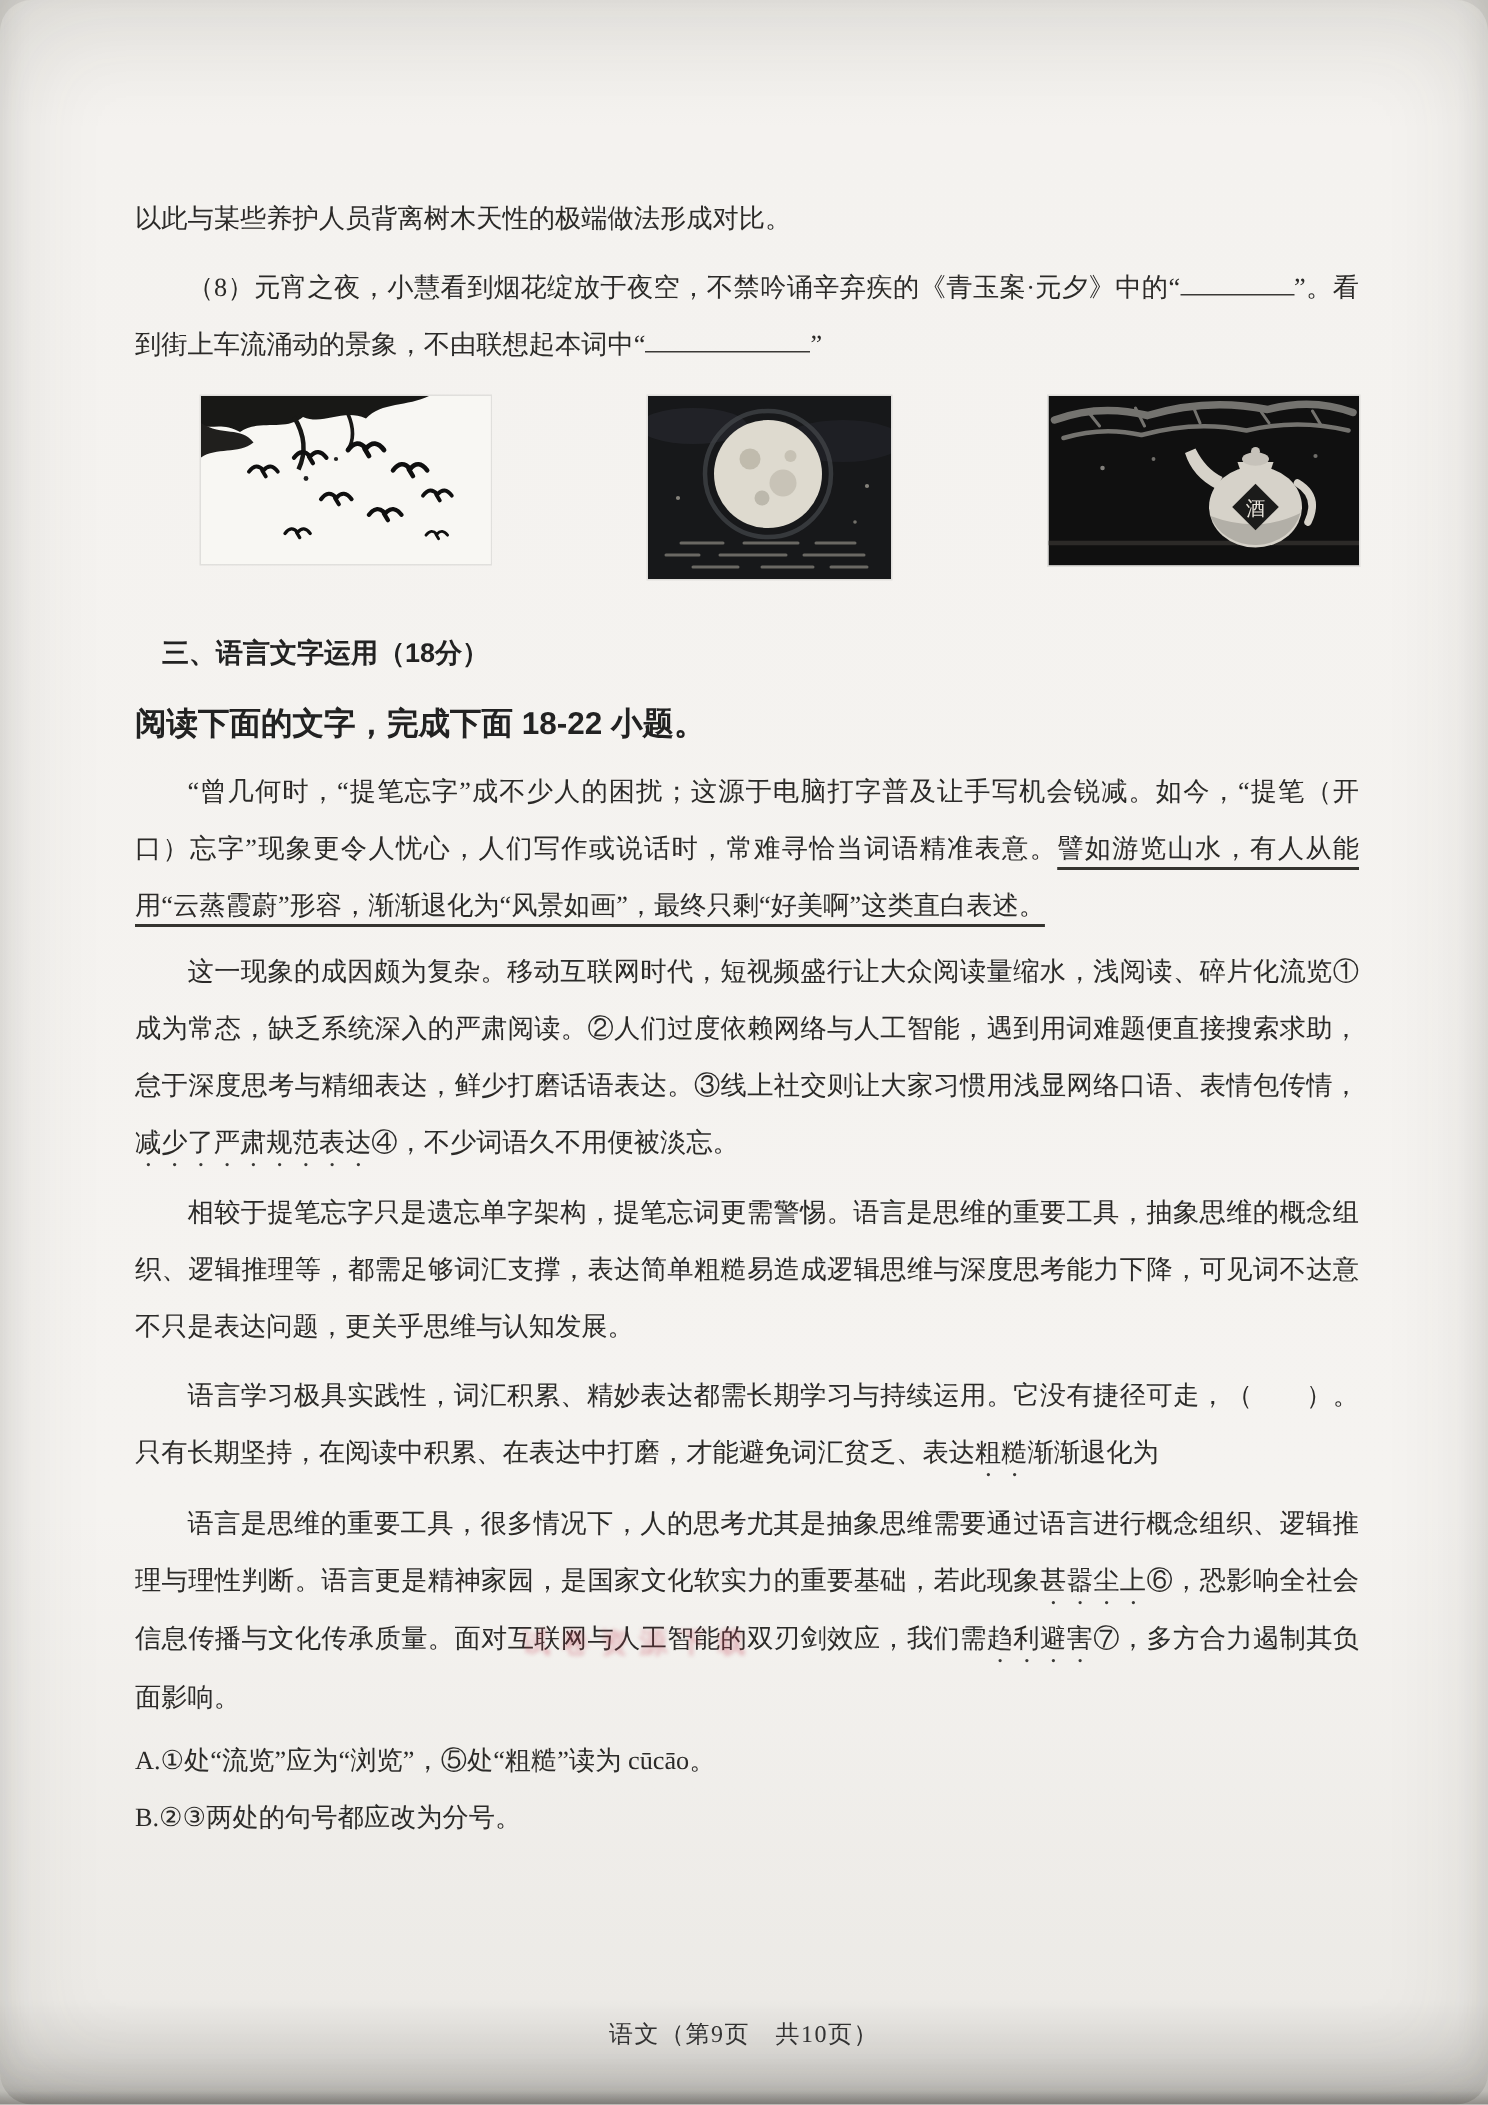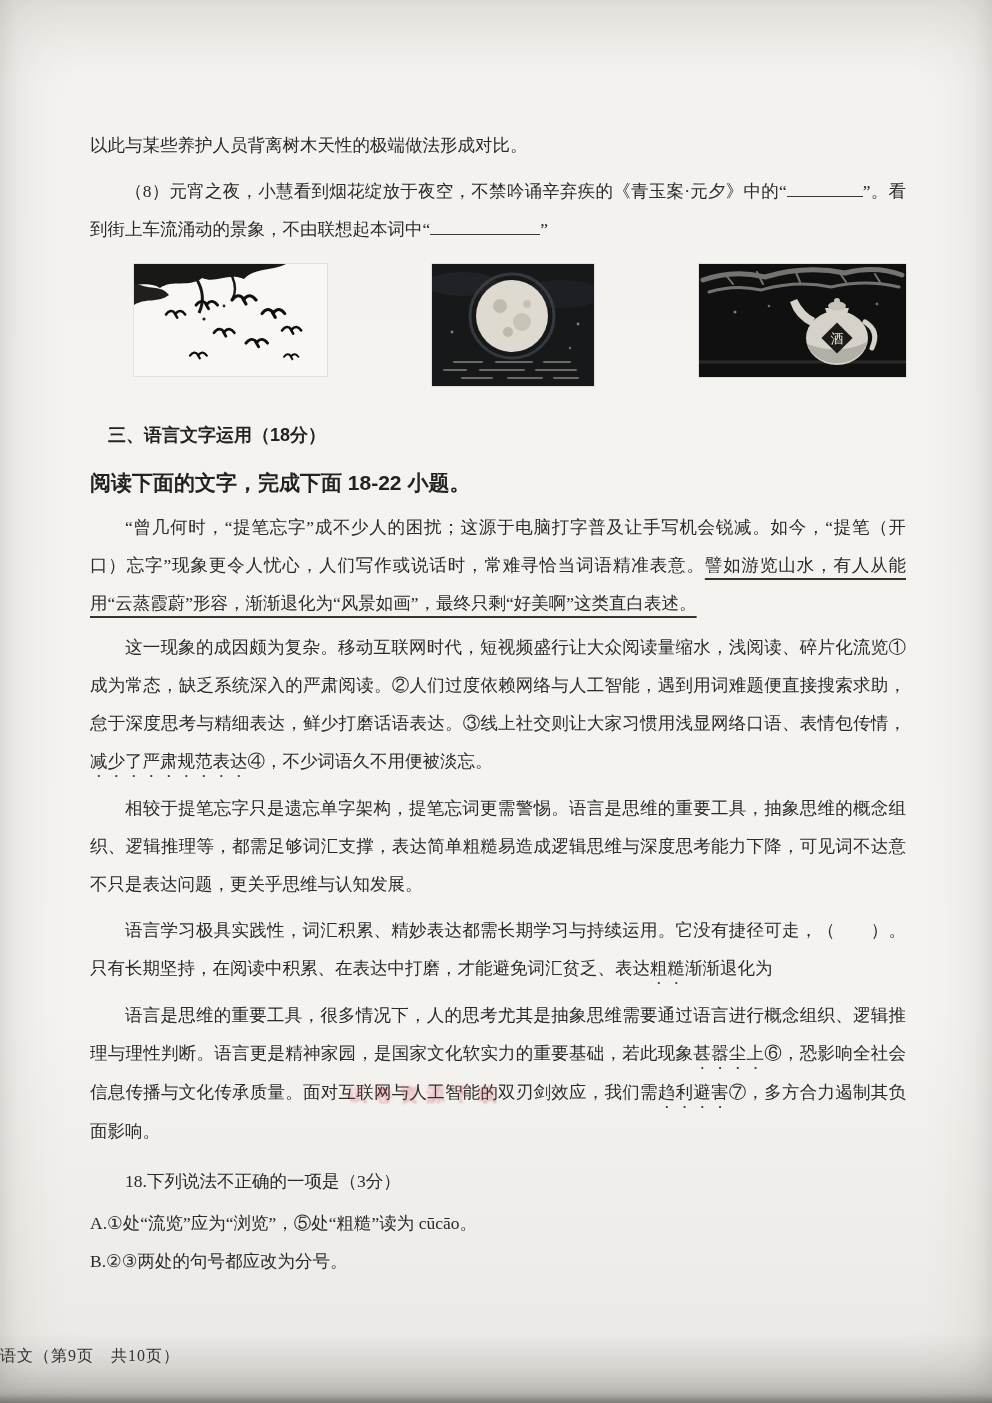--- a/index.html
+++ b/index.html
@@ -6,20 +6,21 @@
   html, body { width:992px; height:1403px; }
   body {
     font-family: "Liberation Serif", "DejaVu Serif", serif;
     background:#dedcd8;
     position:relative;
     overflow:hidden;
   }
   .page {
     position:absolute; inset:0;
     background:linear-gradient(180deg,#eceae6 0%,#f4f2ef 6%,#f5f3f0 72%,#eceae6 95%,#cfcdc9 99%,#b9b7b3 100%);
+    border-radius:21px;
   }
   .vignette {
     position:absolute; inset:0; pointer-events:none;
     box-shadow:inset 0 0 70px rgba(60,55,50,.14), inset 0 -14px 22px rgba(40,38,35,.12);
   }
   .content {
     position:absolute; left:90px; right:86px; top:126px;
     font-size:17.5px; color:#2b2a28;
   }
   p { line-height:38px; text-align:justify; margin:0; }
@@ -56,21 +57,21 @@
     text-emphasis:filled dot #3a3936;
     text-emphasis-position:under right;
   }
   .images-row {
     display:flex; justify-content:space-between; align-items:flex-start;
     margin-top:16px; padding-left:44px;
   }
   .images-row svg { display:block; box-shadow:0 0 0 1px rgba(0,0,0,.08); }
   .footer {
     position:absolute; bottom:36px; left:0; width:100%;
-    text-align:left; font-size:16px; color:#333; letter-spacing:1px;
+    text-align:center; font-size:16px; color:#333; letter-spacing:1px;
   }
   .watermark {
     position:absolute; left:348px; top:1082px;
     font-size:19px; letter-spacing:7px;
     color:rgba(196,62,84,.48);
     filter:blur(1.3px);
     pointer-events:none;
     font-family:"Liberation Sans","DejaVu Sans",sans-serif;
   }
   .bottom-edge {
@@ -170,21 +171,20 @@
     <p class="indent gap-p"><span>“曾几何时，“提笔忘字”成不少人的困扰；这源于电脑打字普及让手写机会锐减。如今，“提笔（开口）忘字”现象更令人忧心，人们写作或说话时，常难寻恰当词语精准表意。</span><span class="uline">譬如游览山水，有人从能用“云蒸霞蔚”形容，渐渐退化为“风景如画”，最终只剩“好美啊”这类直白表述。</span></p>
 
     <p class="indent gap-p"><span>这一现象的成因颇为复杂。移动互联网时代，短视频盛行让大众阅读量缩水，浅阅读、碎片化流览①成为常态，缺乏系统深入的严肃阅读。②人们过度依赖网络与人工智能，遇到用词难题便直接搜索求助，怠于深度思考与精细表达，鲜少打磨话语表达。③线上社交则让大家习惯用浅显网络口语、表情包传情，</span><span class="emph">减少了严肃规范表达</span><span>④，不少词语久不用便被淡忘。</span></p>
 
     <p class="indent gap-s">相较于提笔忘字只是遗忘单字架构，提笔忘词更需警惕。语言是思维的重要工具，抽象思维的概念组织、逻辑推理等，都需足够词汇支撑，表达简单粗糙易造成逻辑思维与深度思考能力下降，可见词不达意不只是表达问题，更关乎思维与认知发展。</p>
 
     <p class="indent gap-s"><span>语言学习极具实践性，词汇积累、精妙表达都需长期学习与持续运用。它没有捷径可走，（　　）。只有长期坚持，在阅读中积累、在表达中打磨，才能避免词汇贫乏、表达</span><span class="emph">粗糙</span><span>渐渐退化为</span></p>
 
     <p class="indent gap-s"><span>语言是思维的重要工具，很多情况下，人的思考尤其是抽象思维需要通过语言进行概念组织、逻辑推理与理性判断。语言更是精神家园，是国家文化软实力的重要基础，若此现象</span><span class="emph">甚嚣尘上</span><span>⑥，恐影响全社会信息传播与文化传承质量。面对互联网与人工智能的双刃剑效应，我们需</span><span class="emph">趋利避害</span><span>⑦，多方合力遏制其负面影响。</span></p>
 
-    <p class="indent gap-m">18.下列说法不正确的一项是（3分）</p>
 
     <p class="gap-xs">A.①处“流览”应为“浏览”，⑤处“粗糙”读为 cūcāo。</p>
 
     <p>B.②③两处的句号都应改为分号。</p>
 
   </div>
 
   <div class="watermark">试卷资源下载</div>
 
   <div class="footer">语文（第9页　共10页）</div>

